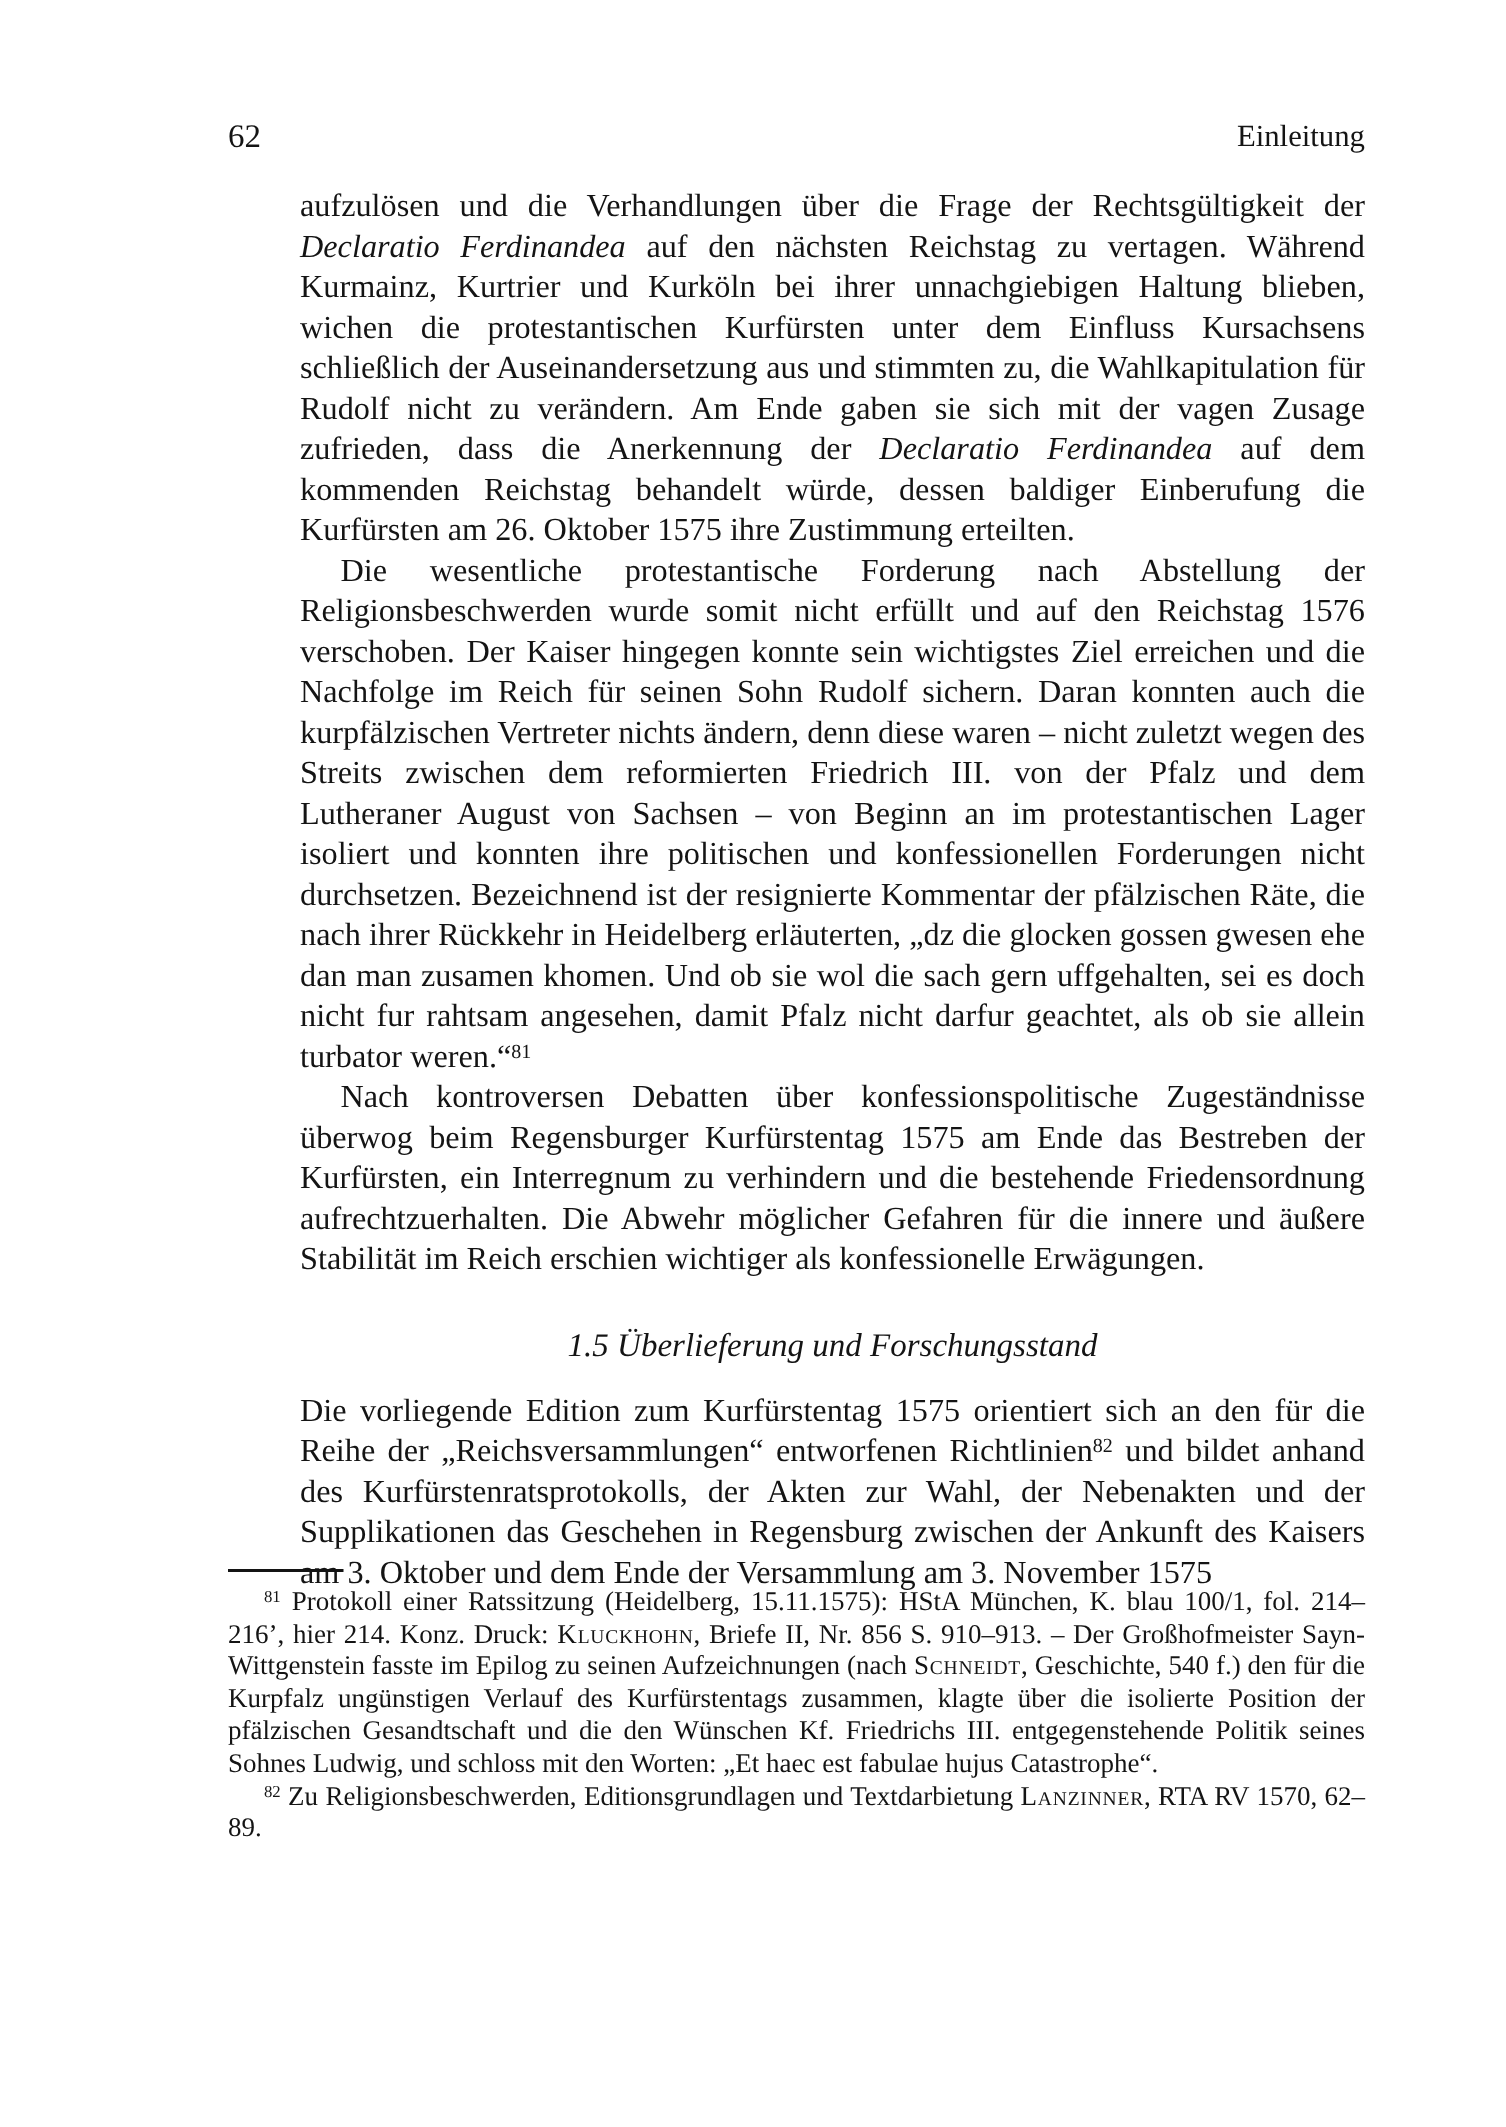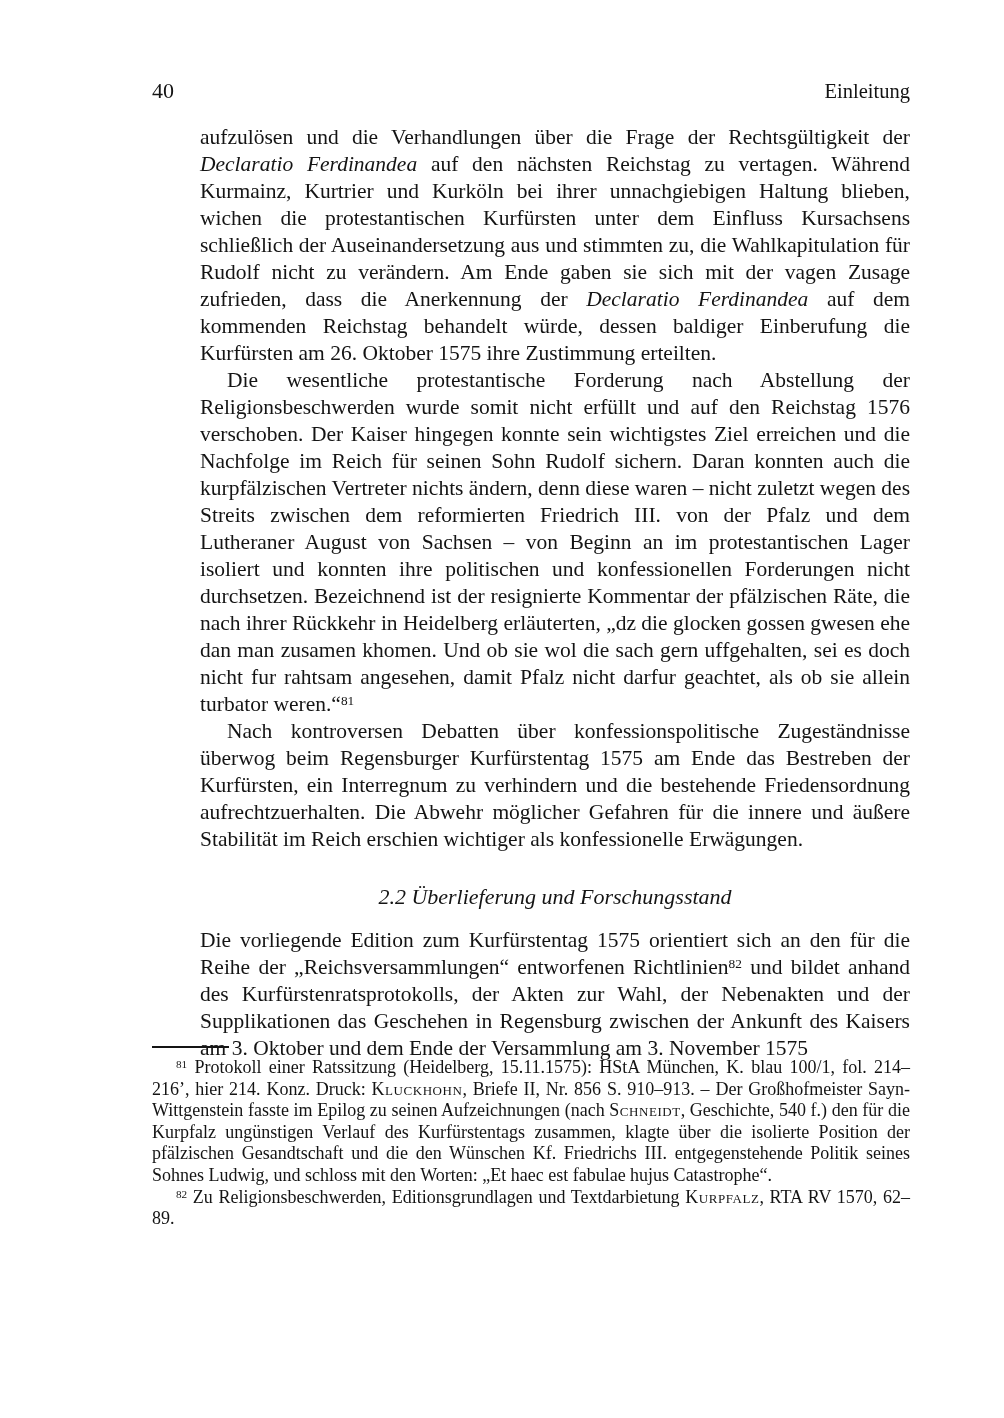--- a/index.html
+++ b/index.html
@@ -33,39 +33,39 @@
   .fnsep{width:77px;height:0;border-top:2px solid #141414;margin:0 0 9px 0;}
   .footnotes p{margin:0;text-indent:24px;}
 </style>
 </head>
 <body>
 
 <div class="page">
   <div class="inner">
 
     <div class="pagehead">
-      <span class="pagenum">40</span>
+      <span class="pagenum">62</span>
       <span class="runhead">Einleitung</span>
     </div>
 
     <div class="bodytext">
 
       <p><span>aufzulösen und die Verhandlungen über die Frage der Rechtsgültigkeit der </span><span class="it">Declaratio Ferdinandea</span><span> auf den nächsten Reichstag zu vertagen. Während Kurmainz, Kurtrier und Kurköln bei ihrer unnachgiebigen Haltung blieben, wichen die protestantischen Kurfürsten unter dem Einfluss Kursachsens schließlich der Auseinandersetzung aus und stimmten zu, die Wahlkapitulation für Rudolf nicht zu verändern. Am Ende gaben sie sich mit der vagen Zusage zufrieden, dass die Anerkennung der </span><span class="it">Declaratio Ferdinandea</span><span> auf dem kommenden Reichstag behandelt würde, dessen baldiger Einberufung die Kurfürsten am 26. Oktober 1575 ihre Zustimmung erteilten.</span></p>
 
       <p class="ind"><span>Die wesentliche protestantische Forderung nach Abstellung der Religionsbeschwerden wurde somit nicht erfüllt und auf den Reichstag 1576 verschoben. Der Kaiser hingegen konnte sein wichtigstes Ziel erreichen und die Nachfolge im Reich für seinen Sohn Rudolf sichern. Daran konnten auch die kurpfälzischen Vertreter nichts ändern, denn diese waren – nicht zuletzt wegen des Streits zwischen dem reformierten Friedrich III. von der Pfalz und dem Lutheraner August von Sachsen – von Beginn an im protestantischen Lager isoliert und konnten ihre politischen und konfessionellen Forderungen nicht durchsetzen. Bezeichnend ist der resignierte Kommentar der pfälzischen Räte, die nach ihrer Rückkehr in Heidelberg erläuterten, „dz die glocken gossen gwesen ehe dan man zusamen khomen. Und ob sie wol die sach gern uffgehalten, sei es doch nicht fur rahtsam angesehen, damit Pfalz nicht darfur geachtet, als ob sie allein turbator weren.“</span><sup class="fnref">81</sup></p>
 
       <p class="ind"><span>Nach kontroversen Debatten über konfessionspolitische Zugeständnisse überwog beim Regensburger Kurfürstentag 1575 am Ende das Bestreben der Kurfürsten, ein Interregnum zu verhindern und die bestehende Friedensordnung aufrechtzuerhalten. Die Abwehr möglicher Gefahren für die innere und äußere Stabilität im Reich erschien wichtiger als konfessionelle Erwägungen.</span></p>
 
-      <h2 class="sect">2.2 Überlieferung und Forschungsstand</h2>
+      <h2 class="sect">1.5 Überlieferung und Forschungsstand</h2>
 
       <p><span>Die vorliegende Edition zum Kurfürstentag 1575 orientiert sich an den für die Reihe der „Reichsversammlungen“ entworfenen Richtlinien</span><sup class="fnref">82</sup><span> und bildet anhand des Kurfürstenratsprotokolls, der Akten zur Wahl, der Nebenakten und der Supplikationen das Geschehen in Regensburg zwischen der Ankunft des Kaisers am 3. Oktober und dem Ende der Versammlung am 3. November 1575</span></p>
 
     </div>
   </div>
 
   <div class="footnotes">
     <div class="fnsep"></div>
 
     <p><sup class="fnref">81</sup><span> Protokoll einer Ratssitzung (Heidelberg, 15.11.1575): HStA München, K. blau 100/1, fol. 214–216’, hier 214. Konz. Druck: </span><span class="sc">Kluckhohn</span><span>, Briefe II, Nr. 856 S. 910–913. – Der Großhofmeister Sayn-Wittgenstein fasste im Epilog zu seinen Aufzeichnungen (nach </span><span class="sc">Schneidt</span><span>, Geschichte, 540 f.) den für die Kurpfalz ungünstigen Verlauf des Kurfürstentags zusammen, klagte über die isolierte Position der pfälzischen Gesandtschaft und die den Wünschen Kf. Friedrichs III. entgegenstehende Politik seines Sohnes Ludwig, und schloss mit den Worten: „Et haec est fabulae hujus Catastrophe“.</span></p>
 
-    <p><sup class="fnref">82</sup><span> Zu Religionsbeschwerden, Editionsgrundlagen und Textdarbietung </span><span class="sc">Kurpfalz</span><span>, RTA RV 1570, 62–89.</span></p>
+    <p><sup class="fnref">82</sup><span> Zu Religionsbeschwerden, Editionsgrundlagen und Textdarbietung </span><span class="sc">Lanzinner</span><span>, RTA RV 1570, 62–89.</span></p>
   </div>
 </div>
 
 </body></html>

